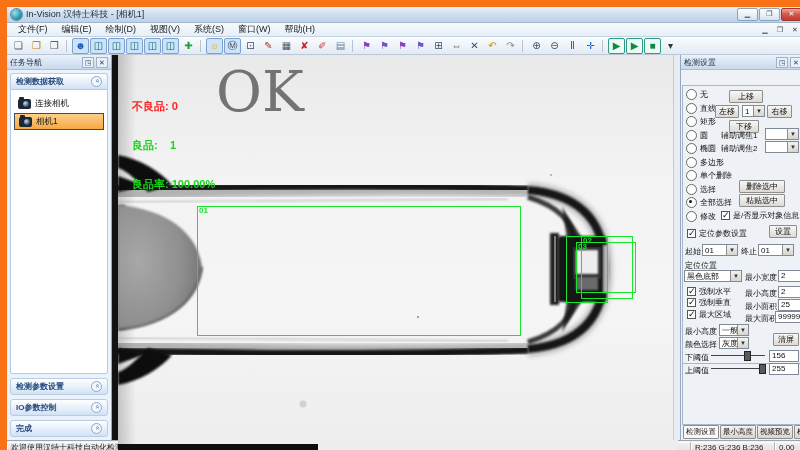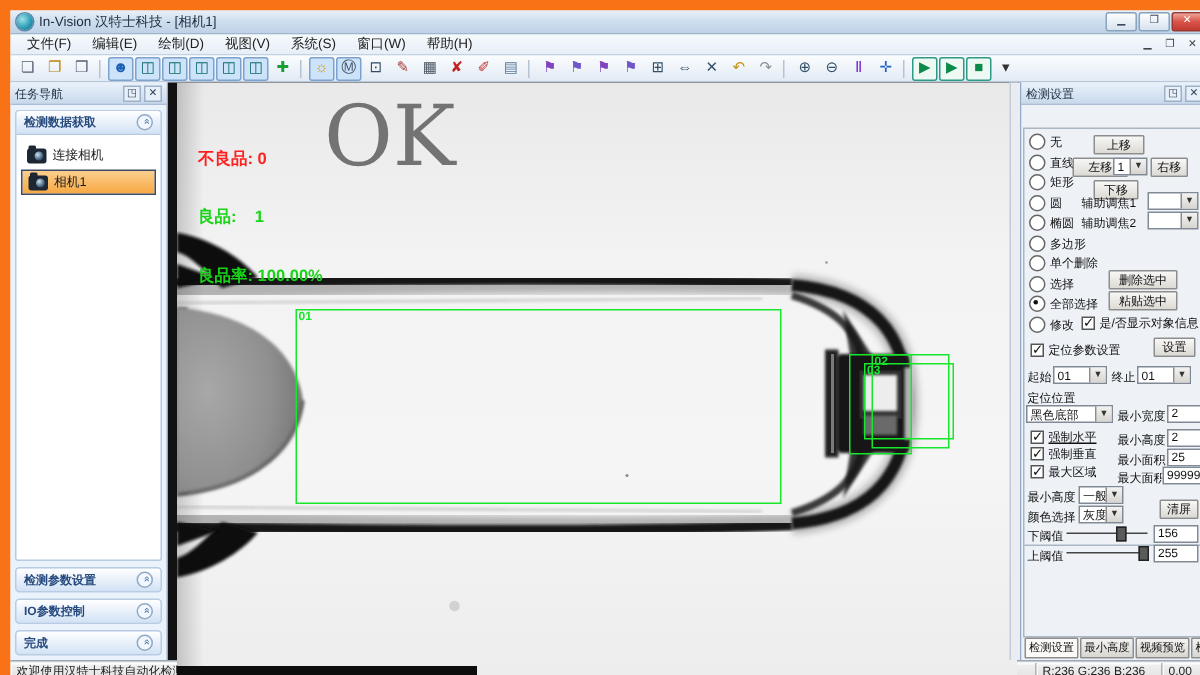--- a/index.html
+++ b/index.html
@@ -431,21 +431,21 @@
     <span class="radio"></span>
     <span class="rl">全部选择</span>
   </div>
             <div class="radio-row">
     <span class="radio"></span>
     <span class="rl">修改</span>
   </div>
           </div>
 
         <div class="btn abs" style="left:48px;top:20px;width:34px;">上移</div>
-        <div class="btn abs" style="left:34px;top:35px;width:37px;">左移</div>
+        <div class="btn abs" style="left:34px;top:35px;width:24px;">左移</div>
         <div class="combo abs" style="left:61px;top:35px;width:23px;">
           <span class="cv">1</span>
             <span class="ca">▼</span>
         </div>
         <div class="btn abs" style="left:86px;top:35px;width:25px;">右移</div>
         <div class="btn abs" style="left:48px;top:50px;width:30px;">下移</div>
 
         <div class="abs" style="left:40px;top:60px;">辅助调焦1</div>
         <div class="combo abs" style="left:84px;top:58px;width:34px;">
           <span class="cv"></span>
@@ -483,21 +483,21 @@
         </div>
 
         <div class="abs" style="left:4px;top:190px;">定位位置</div>
         <div class="combo abs" style="left:3px;top:200px;width:58px;">
           <span class="cv">黑色底部</span>
             <span class="ca">▼</span>
         </div>
         <div class="abs" style="left:64px;top:202px;">最小宽度</div>
         <div class="tinput abs" style="left:97px;top:200px;width:24px;">2</div>
 
-        <div class="cbx-row abs checked" style="left:6px;top:216px;text-decoration:underline;">
+        <div class="cbx-row abs checked" style="left:6px;top:216px;">
           <span class="cbx"></span>
             <span>强制水平</span>
         </div>
         <div class="abs" style="left:64px;top:218px;">最小高度</div>
         <div class="tinput abs" style="left:97px;top:216px;width:24px;">2</div>
 
         <div class="cbx-row abs checked" style="left:6px;top:227px;">
           <span class="cbx"></span>
             <span>强制垂直</span>
         </div>

